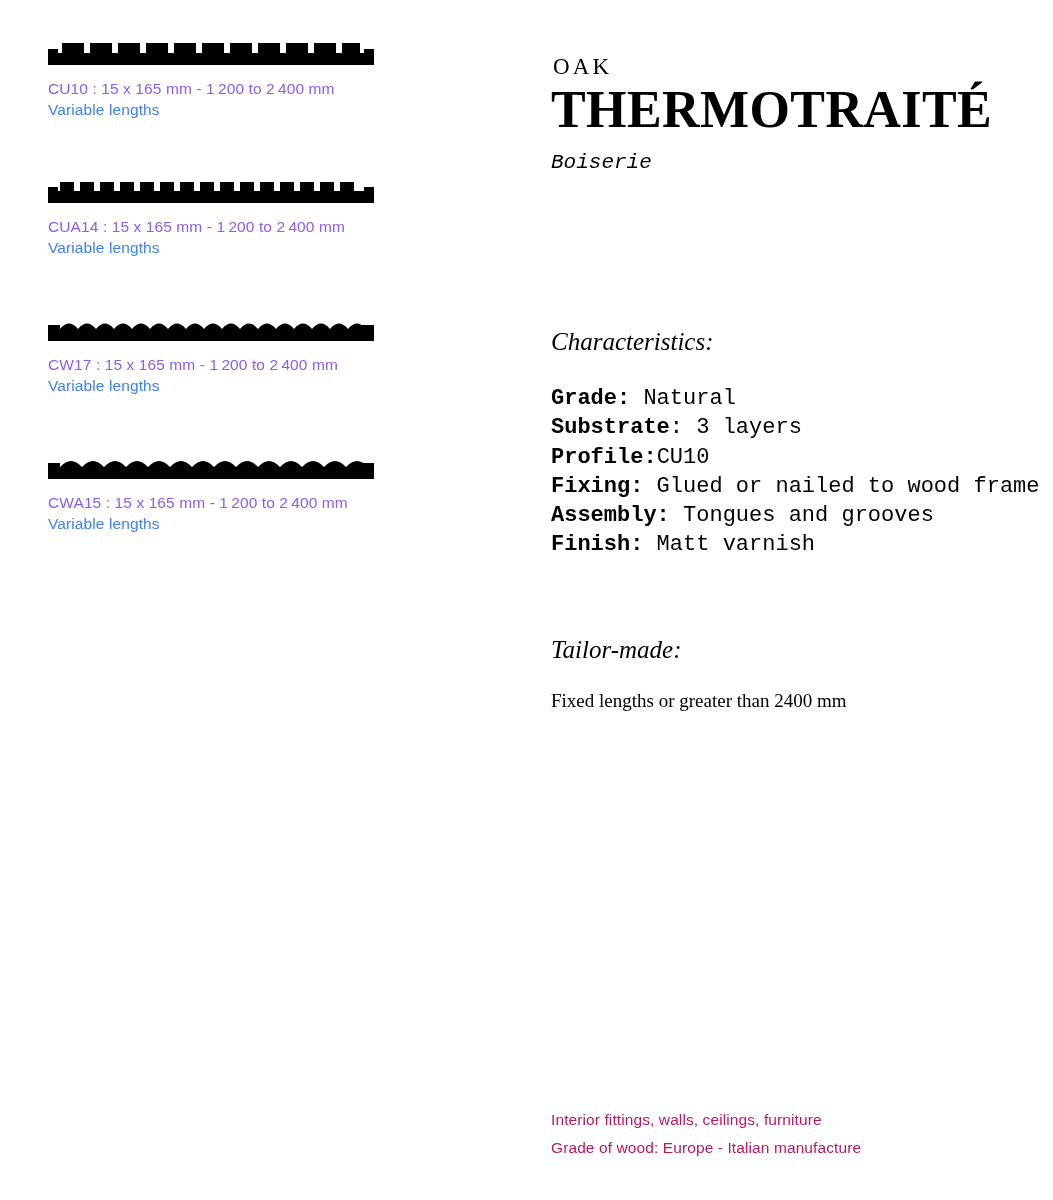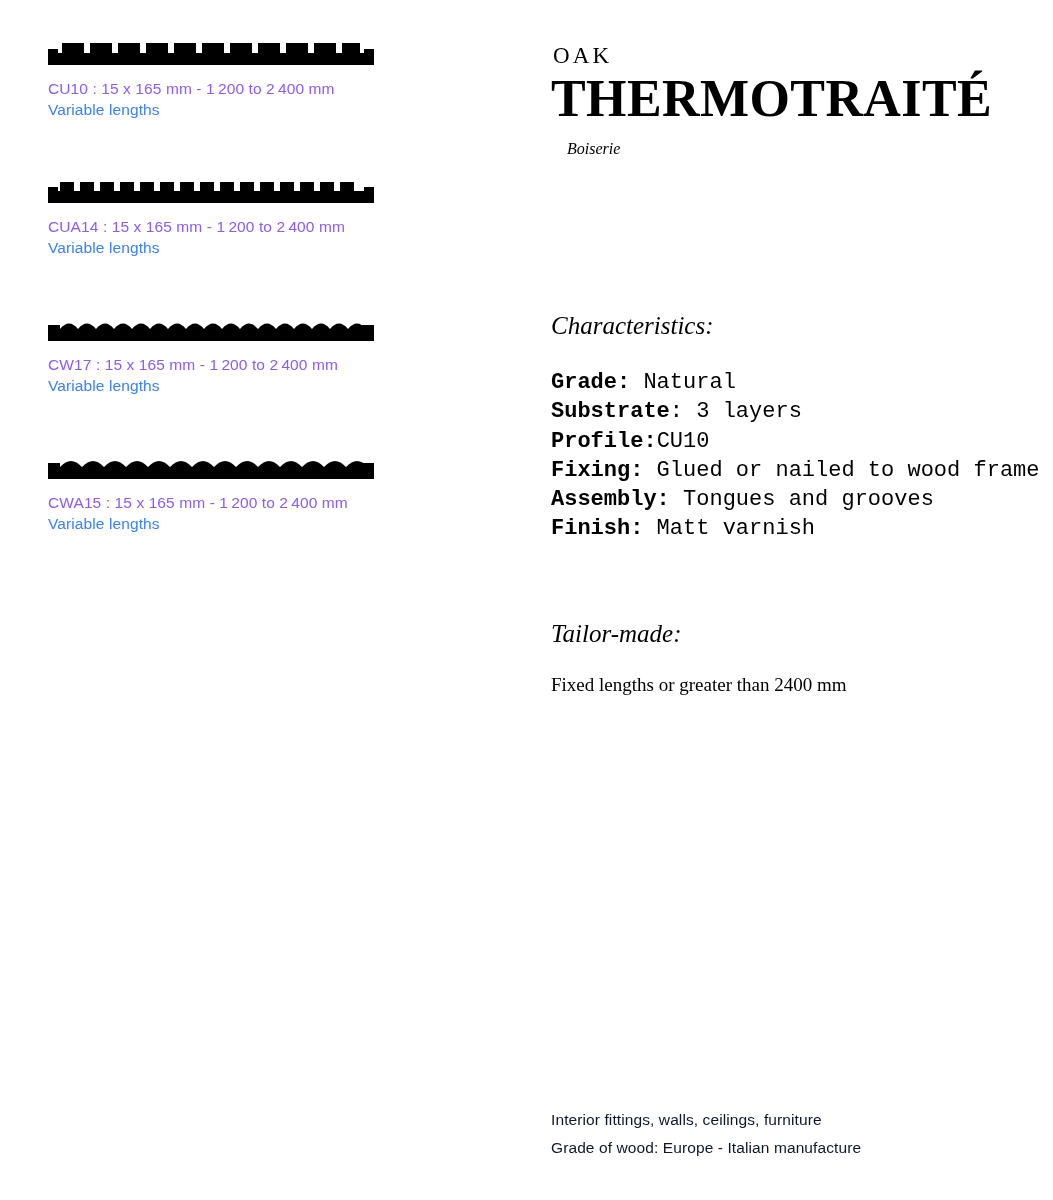--- a/index.html
+++ b/index.html
@@ -53,38 +53,38 @@
     left: 551px;
     top: 40px;
     width: 470px;
   }
 
   .brand-oak {
     font-family: "Liberation Serif", serif;
     font-size: 23px;
     letter-spacing: 3.2px;
     line-height: 1;
-    margin: 4px 0 0 2px;
+    margin: 15px 0 0 2px;
   }
 
   .brand-title {
     font-family: "Liberation Serif", serif;
     font-size: 52px;
     line-height: 1.0;
     letter-spacing: 0.4px;
     margin: 6px 0 0 0;
     white-space: nowrap;
   }
 
   .brand-sub {
-    font-family: Liberation Serif, serif;
+    font-family: Liberation Mono, monospace;
     font-style: italic;
-    font-size: 16px;
+    font-size: 21px;
     line-height: 1;
-    margin: 16px 0 0 16px;
+    margin: 16px 0 0 0;
   }
 
   .section-heading {
     font-family: "Liberation Serif", serif;
     font-style: italic;
     font-size: 25px;
     line-height: 1;
     margin: 0;
   }
 
@@ -110,21 +110,21 @@
 
   
   #footer-notes {
     position: absolute;
     left: 551px;
     top: 1106px;
     width: 480px;
     font-size: 15.5px;
     line-height: 1.8;
     letter-spacing: 0.1px;
-    color: #0f172a;
+    color: #be185d;
   }
 </style>
 </head>
 <body>
 
 <div id="profiles-column">
 
   <div class="profile-block">
     <svg class="profile-figure" viewBox="0 0 326 28" preserveAspectRatio="none">
 

